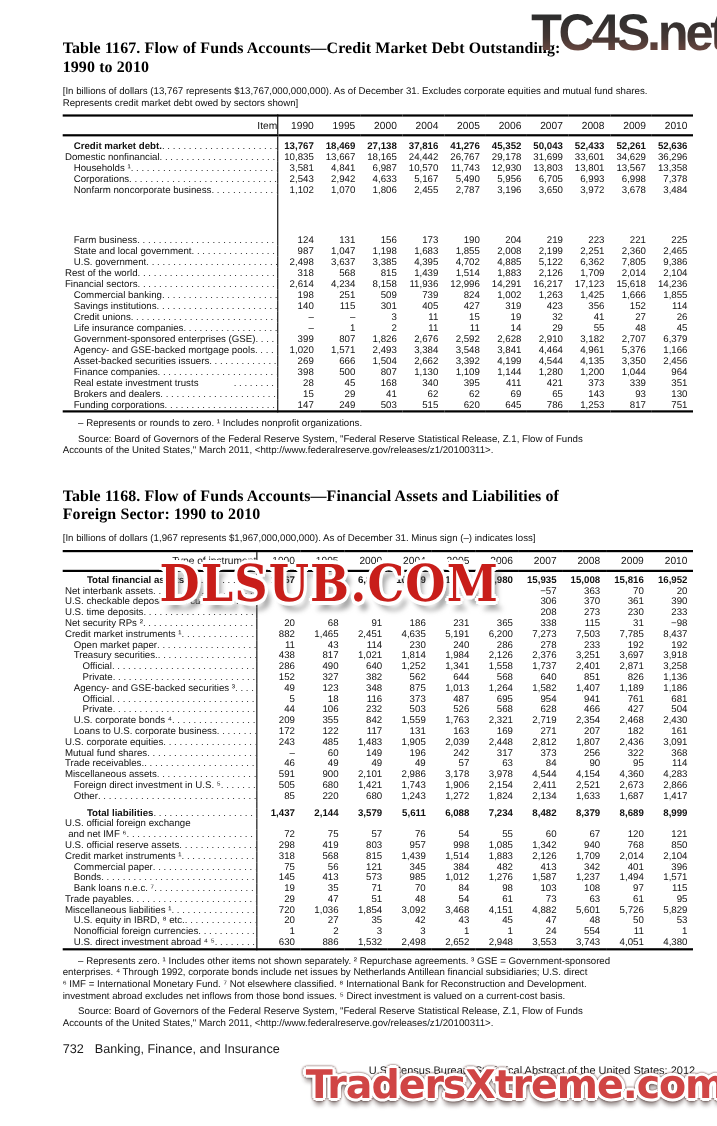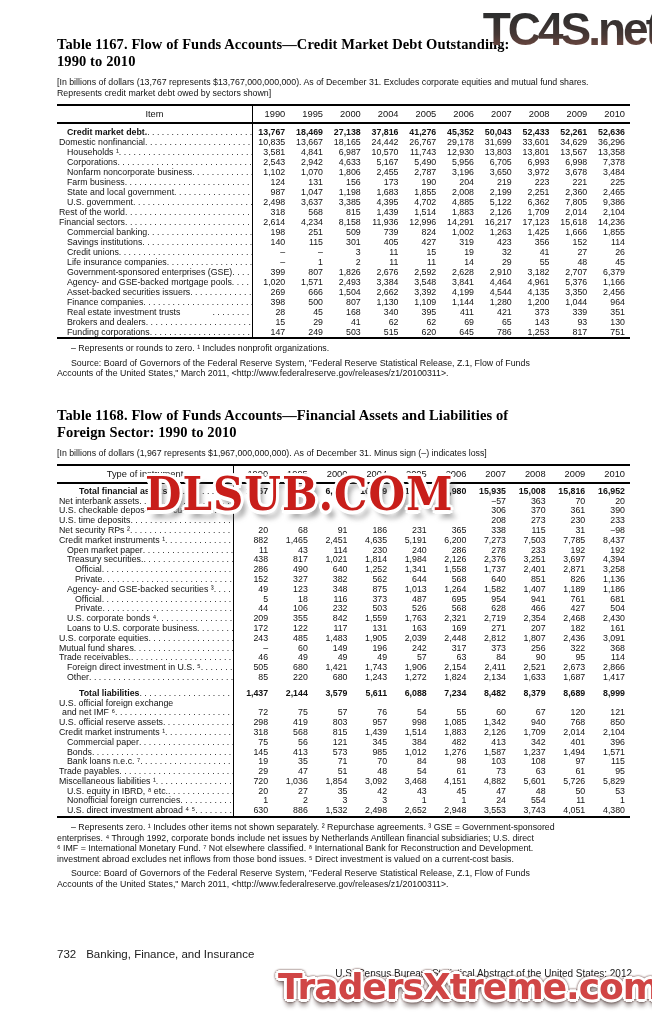--- a/index.html
+++ b/index.html
@@ -8,21 +8,21 @@
   .content{padding:36px 22px 0 57px;}
 
   h2.tbl-title{font-family:"Liberation Serif",serif;font-weight:700;font-size:14.5px;
                line-height:17px;margin:0 0 7px 0;color:#000;letter-spacing:.1px;}
   .note{font-size:8.8px;line-height:11px;margin:0 0 5px 0;color:#111;}
 
   .tblwrap{position:relative;}
   table{border-collapse:collapse;table-layout:fixed;width:573px;font-size:8.8px;
         border-top:2px solid #000;border-bottom:2px solid #000;color:#111;}
   thead th{font-weight:400;font-size:9.3px;border-bottom:2px solid #000;padding:3px 5px 3px 0;text-align:right;}
-  th.col-item{text-align:center;border-right:1px solid #000;padding:3px 0;}
+  th.col-item{border-right:1px solid #000;padding:3px 0;}
   #t1167 th.col-item{width:195px;}
   #t1168 th.col-item{width:176px;}
   td{padding:0;line-height:10px;vertical-align:bottom;}
   #t1168 td{line-height:9.8px;}
   td.label{border-right:1px solid #000;}
   .cellflex{display:flex;align-items:baseline;overflow:hidden;}
   .lbl{white-space:nowrap;flex:0 0 auto;}
   .leader{flex:1 1 auto;overflow:hidden;white-space:nowrap;color:#222;}
   .leader::after{content:" . . . . . . . . . . . . . . . . . . . . . . . . . . . . . . . . . . . . . . . . . . . . . . . . . . . . ";}
   td.num{text-align:right;padding-right:5px;}
@@ -172,21 +172,21 @@
                 <td class="num">2,455</td>
                 <td class="num">2,787</td>
                 <td class="num">3,196</td>
                 <td class="num">3,650</td>
                 <td class="num">3,972</td>
                 <td class="num">3,678</td>
                 <td class="num">3,484</td>
               </tr>
               <tr>
                 <td class="label">
-                  <div class="cellflex" style="padding-left: 10px;">
+                  <div class="cellflex" style="padding-left: 10px; margin-top: 36px;">
                     <span class="lbl">Farm business</span>
                     <span class="leader"></span>
                   </div>
                 </td>
                 <td class="num">124</td>
                 <td class="num">131</td>
                 <td class="num">156</td>
                 <td class="num">173</td>
                 <td class="num">190</td>
                 <td class="num">204</td>
@@ -633,21 +633,21 @@
                 </td>
                 <td class="num">438</td>
                 <td class="num">817</td>
                 <td class="num">1,021</td>
                 <td class="num">1,814</td>
                 <td class="num">1,984</td>
                 <td class="num">2,126</td>
                 <td class="num">2,376</td>
                 <td class="num">3,251</td>
                 <td class="num">3,697</td>
-                <td class="num">4,394</td>
+                <td class="num">3,918</td>
               </tr>
               <tr>
                 <td class="label">
                   <div class="cellflex" style="padding-left: 18px;">
                     <span class="lbl">Official</span>
                     <span class="leader"></span>
                   </div>
                 </td>
                 <td class="num">286</td>
                 <td class="num">490</td>
@@ -814,20 +814,38 @@
                 <td class="num">46</td>
                 <td class="num">49</td>
                 <td class="num">49</td>
                 <td class="num">49</td>
                 <td class="num">57</td>
                 <td class="num">63</td>
                 <td class="num">84</td>
                 <td class="num">90</td>
                 <td class="num">95</td>
                 <td class="num">114</td>
+              </tr>
+              <tr>
+                <td class="label">
+                  <div class="cellflex" style="padding-left: 2px;">
+                    <span class="lbl">Miscellaneous assets</span>
+                    <span class="leader"></span>
+                  </div>
+                </td>
+                <td class="num">591</td>
+                <td class="num">900</td>
+                <td class="num">2,101</td>
+                <td class="num">2,986</td>
+                <td class="num">3,178</td>
+                <td class="num">3,978</td>
+                <td class="num">4,544</td>
+                <td class="num">4,154</td>
+                <td class="num">4,360</td>
+                <td class="num">4,283</td>
               </tr>
               <tr>
                 <td class="label">
                   <div class="cellflex" style="padding-left: 10px;">
                     <span class="lbl">Foreign direct investment in U.S. ⁵</span>
                     <span class="leader"></span>
                   </div>
                 </td>
                 <td class="num">505</td>
                 <td class="num">680</td>

